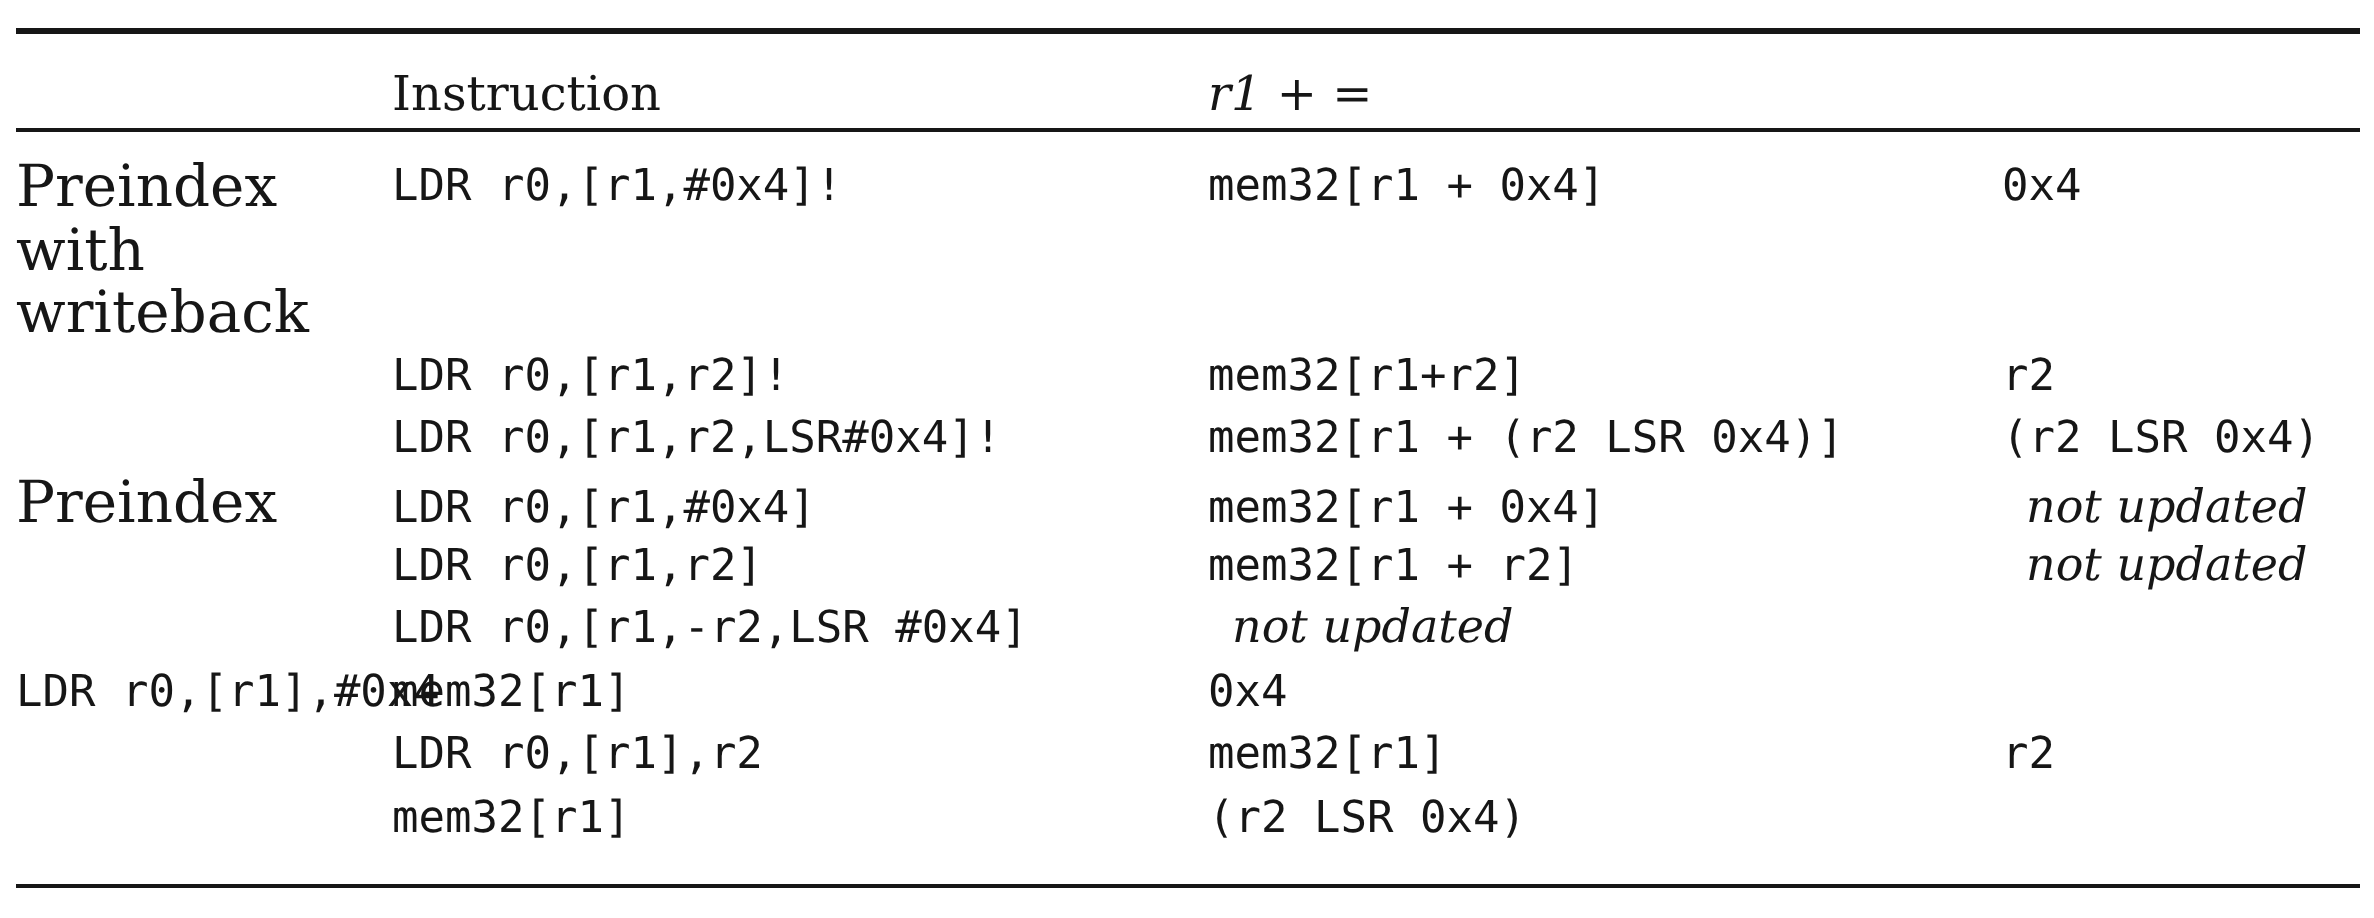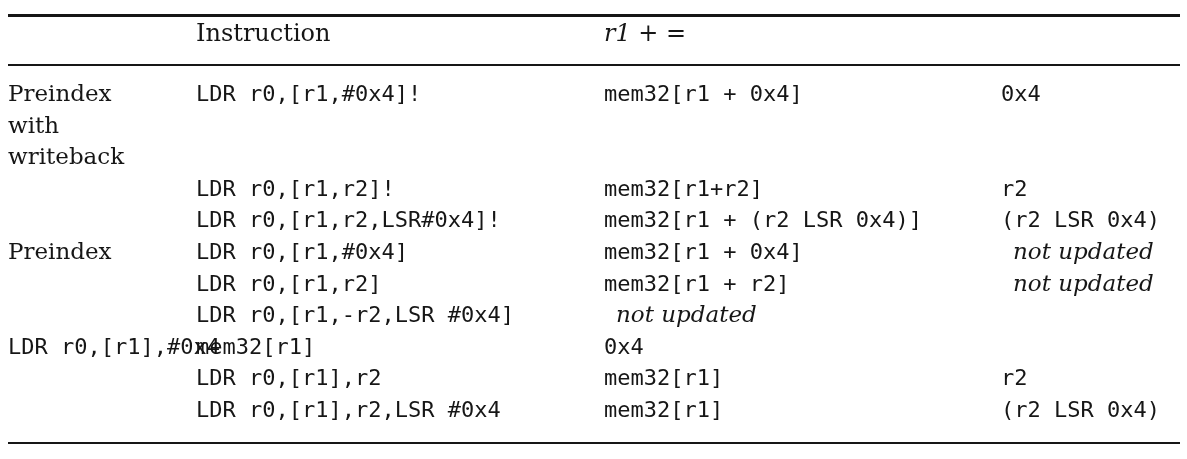--- a/index.html
+++ b/index.html
@@ -30,21 +30,21 @@
     grid-template-columns: 188px 408px 397px 179px;
     align-items: baseline;
   }
   .header-row {
     position: absolute;
     left: 8px;
     top: 16px;
     width: 1172px;
     height: 48px;
     align-items: end;
-    padding-bottom: 17px;
+    padding-bottom: 3px;
     box-sizing: border-box;
   }
   .table-body {
     position: absolute;
     left: 8px;
     top: 66px;
     width: 1172px;
   }
   .table-body { padding-top: 12px; }
 
@@ -71,21 +71,21 @@
     white-space: nowrap;
     overflow: visible;
   }
   .row-tall {
     height: 94.8px;
     align-items: start;
   }
   .mode-cell {
     white-space: pre-line !important;
     font-family: "DejaVu Serif", serif;
-    font-size: 23px;
+    font-size: 29px;
   }
 </style>
 </head>
 <body>
 
 <div class="page">
 
   <div class="rule rule-top"></div>
 
   <div class="grid-row header-row">
@@ -149,21 +149,20 @@
 
     <div class="grid-row row">
       <div class="mode-cell"></div>
       <div class="mono">LDR r0,[r1],r2</div>
       <div class="mono">mem32[r1]</div>
       <div class="mono">r2</div>
     </div>
 
     <div class="grid-row row">
       <div class="mode-cell"></div>
-      <div class="mono">LDR r0,[r1],r2,LSR #0x4</div>
       <div class="mono">mem32[r1]</div>
       <div class="mono">(r2 LSR 0x4)</div>
     </div>
 
   </div>
 
   <div class="rule rule-bottom"></div>
 
 </div>
 

